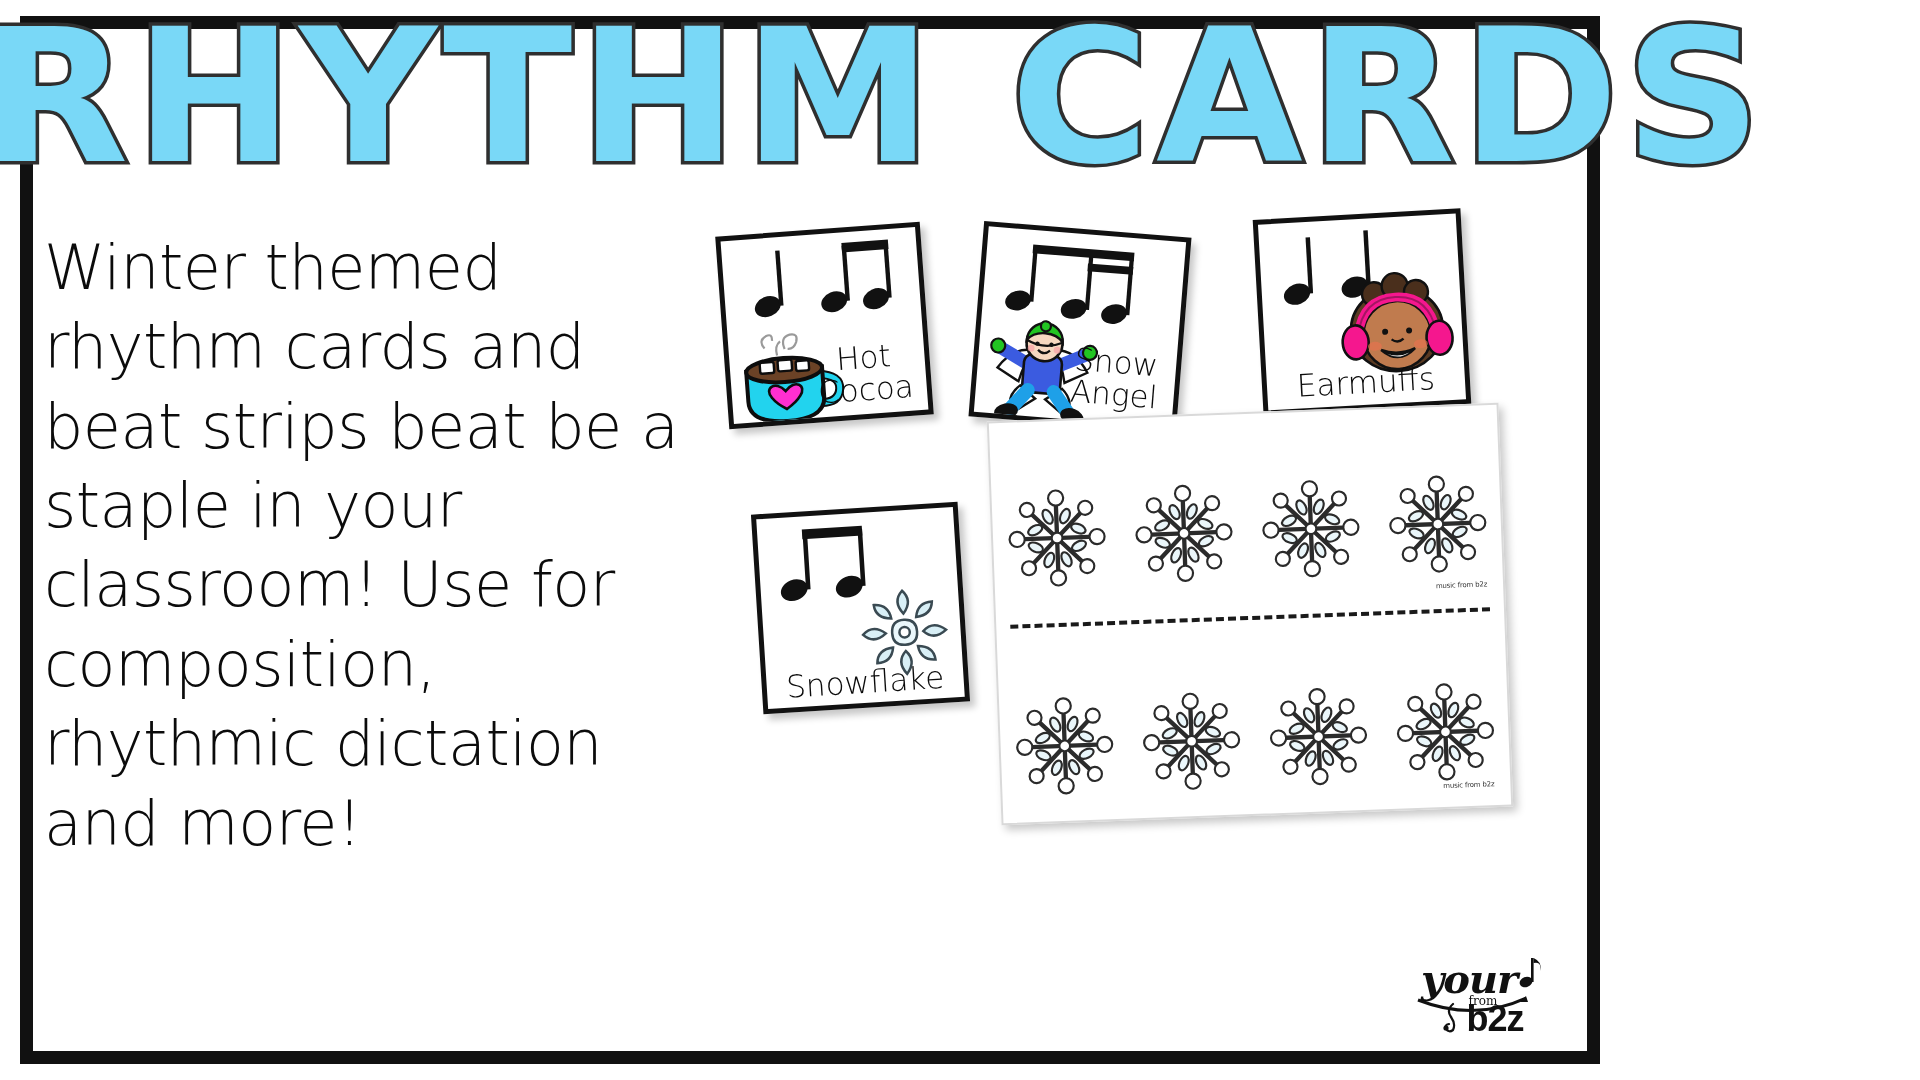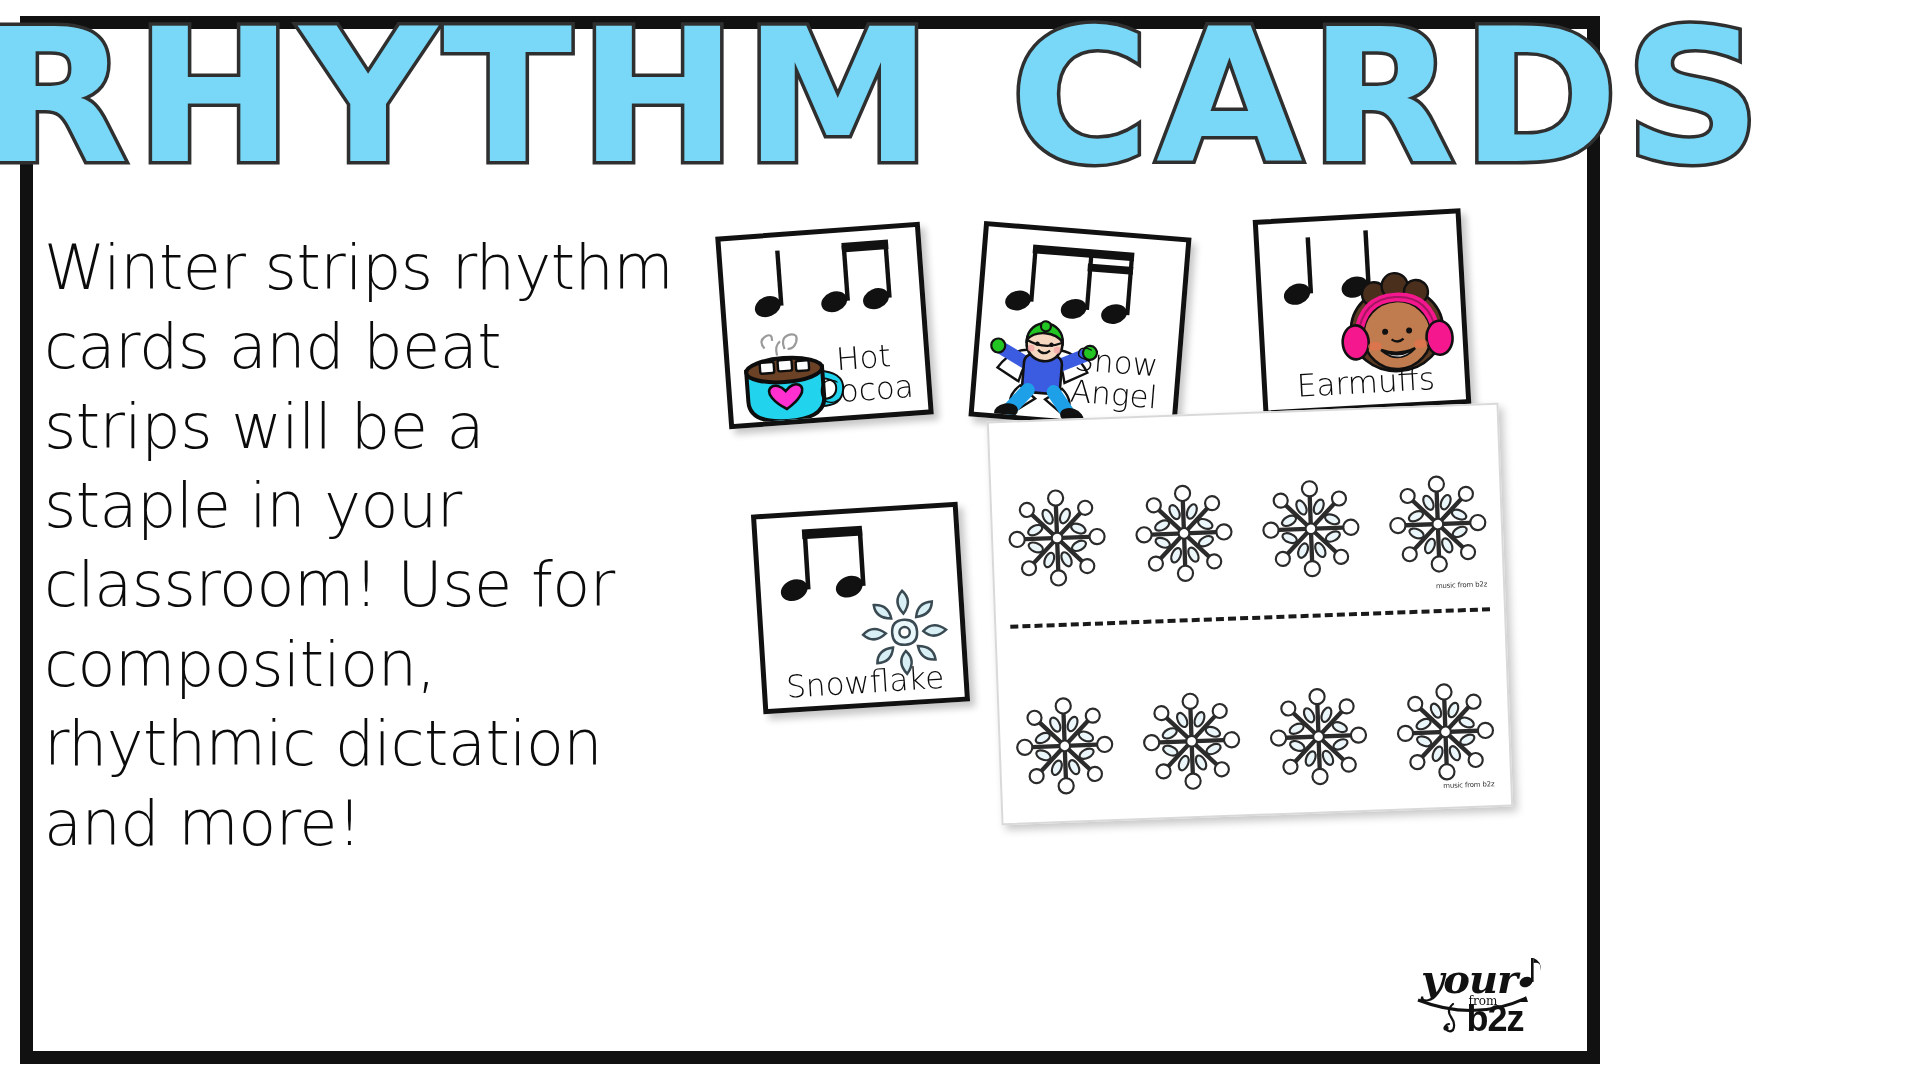--- a/index.html
+++ b/index.html
@@ -94,21 +94,21 @@
 </head>
 <body>
 
 <div class="poster">
   <div class="frame"></div>
 
   <div class="title-wrap">
     <span class="title">RHYTHM CARDS</span>
   </div>
 
-  <div class="blurb">Winter strips rhythm cards and beat strips will be a staple in your classroom! Use for composition, rhythmic dictation and more!</div>
+  <div class="blurb">Winter themed rhythm cards and beat strips beat be a staple in your classroom! Use for composition, rhythmic dictation and more!</div>
 
   <div class="card" id="card-hot-cocoa">
     <svg class="notes" viewBox="0 0 200 100">
 
       <ellipse cx="42" cy="72" rx="14" ry="10.5" fill="#111" transform="rotate(-18 42 72)"></ellipse>
       <rect x="54" y="14" width="4.6" height="58" fill="#111"></rect>
 
       <ellipse cx="112" cy="72" rx="14" ry="10.5" fill="#111" transform="rotate(-18 112 72)"></ellipse>
       <rect x="124" y="14" width="4.6" height="58" fill="#111"></rect>
       <ellipse cx="156" cy="72" rx="14" ry="10.5" fill="#111" transform="rotate(-18 156 72)"></ellipse>

